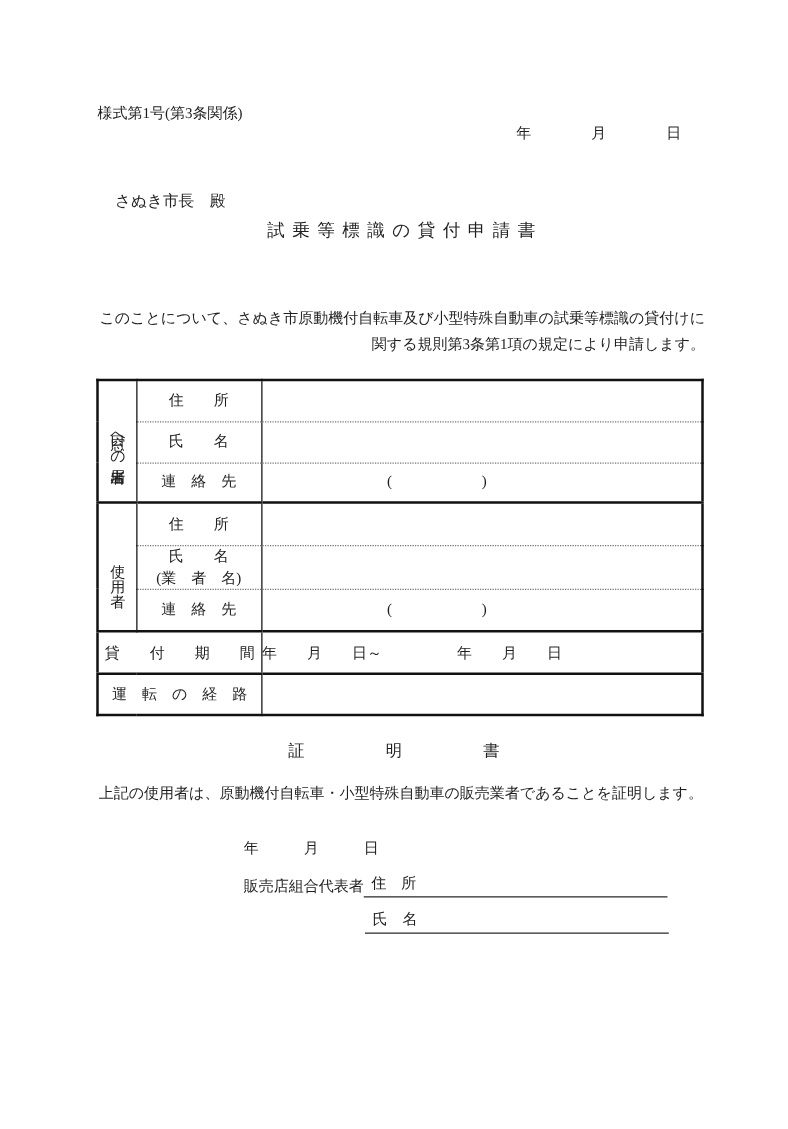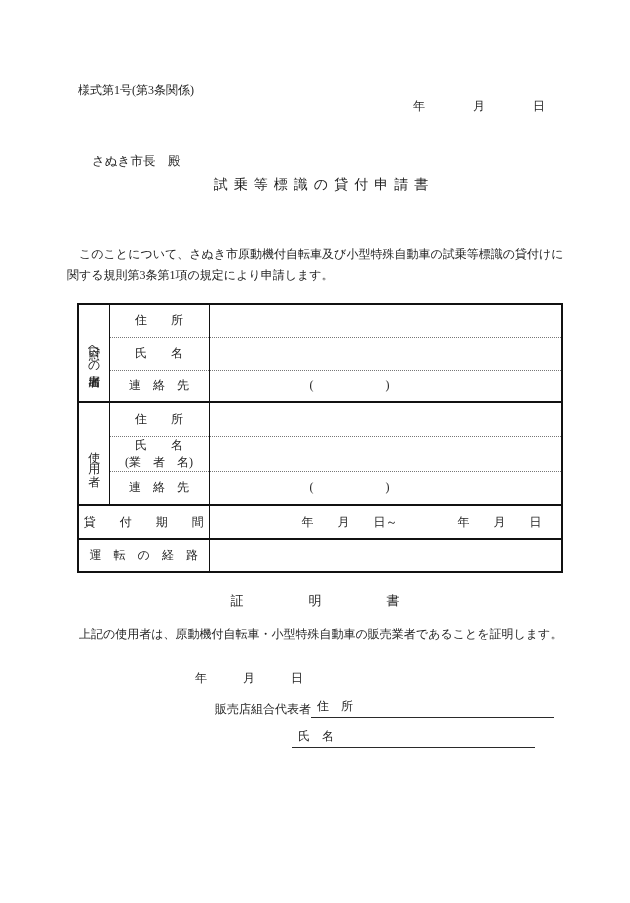--- a/index.html
+++ b/index.html
@@ -10,40 +10,40 @@
     color:#1f1f1f;
   }
   .page { position:relative; width:630px; height:748px; background:#ffffff; overflow:hidden; }
   .abs { position:absolute; }
 
   .form-number { left:78px; top:82px; font-size:12px; }
   .top-date { right:85px; top:98px; font-size:12px; }
   .addressee { left:92px; top:153px; font-size:12.5px; }
   .form-title { left:0; top:176px; width:630px; text-align:center; font-size:14px; letter-spacing:6px; padding-left:18px; }
   .form-subtitle { left:0; top:203px; width:630px; text-align:center; font-size:12px; }
-  .application-statement { left:67px; top:244px; width:497px; font-size:12px; line-height:21px; text-indent:1em; }
+  .application-statement { left:67px; top:244px; width:497px; font-size:12px; line-height:21px; text-indent:1em;text-align:right; }
 
   table.form-table { position:absolute; left:77px; top:303px; width:484px; border-collapse:collapse; table-layout:fixed; border:2px solid #111; }
   table.form-table td { border-left:1px solid #111; border-right:1px solid #111; font-size:12px; vertical-align:middle; padding:0; }
   col.c1 { width:31px; } col.c2 { width:100px; } col.c3 { width:353px; }
   tr.h33 > td { height:33px; } tr.h32 > td { height:32px; } tr.h34 > td { height:34px; }
   tr.sep > td { border-top:2px solid #111; }
   td.dot { border-bottom:1px dotted #777; }
   td.vhead { writing-mode:vertical-rl; text-orientation:upright; text-align:center; }
   td.vh-small { font-size:11px; }
   td.lbl { text-align:center; }
   td.lbl .l2 { font-size:12px; }
   td.val { text-align:left; }
   td.val.paren { padding-left:100px; }
-  td.val.period { padding-left:92px; }
+  td.val.period { }
 
   .cert-title { left:0; top:592px; width:630px; text-align:center; font-size:13px; }
   .cert-statement { left:67px; top:626px; width:497px; font-size:12px; text-indent:1em; }
   .cert-date { left:195px; top:670px; font-size:12px; }
-  .rep-row { left:195px; top:698px; display:flex; align-items:flex-end; font-size:12px;margin-left:20px; }
+  .rep-row { left:195px; top:698px; display:flex; align-items:flex-end; font-size:12px; }
   .blank-line { display:inline-block; width:243px; border-bottom:1px solid #2a2a2a; padding:0 0 2px 6px; font-size:12px; }
   .name-row { left:292px; top:726px; }
   .plate-box { left:284px; top:757px; width:267px; height:29px; border:4px solid #404040; font-size:12px; line-height:27px; padding-left:21px; }
 </style>
 </head>
 <body>
 
 <div class="page">
 
   <div class="abs form-number">様式第1号(第3条関係)</div>

